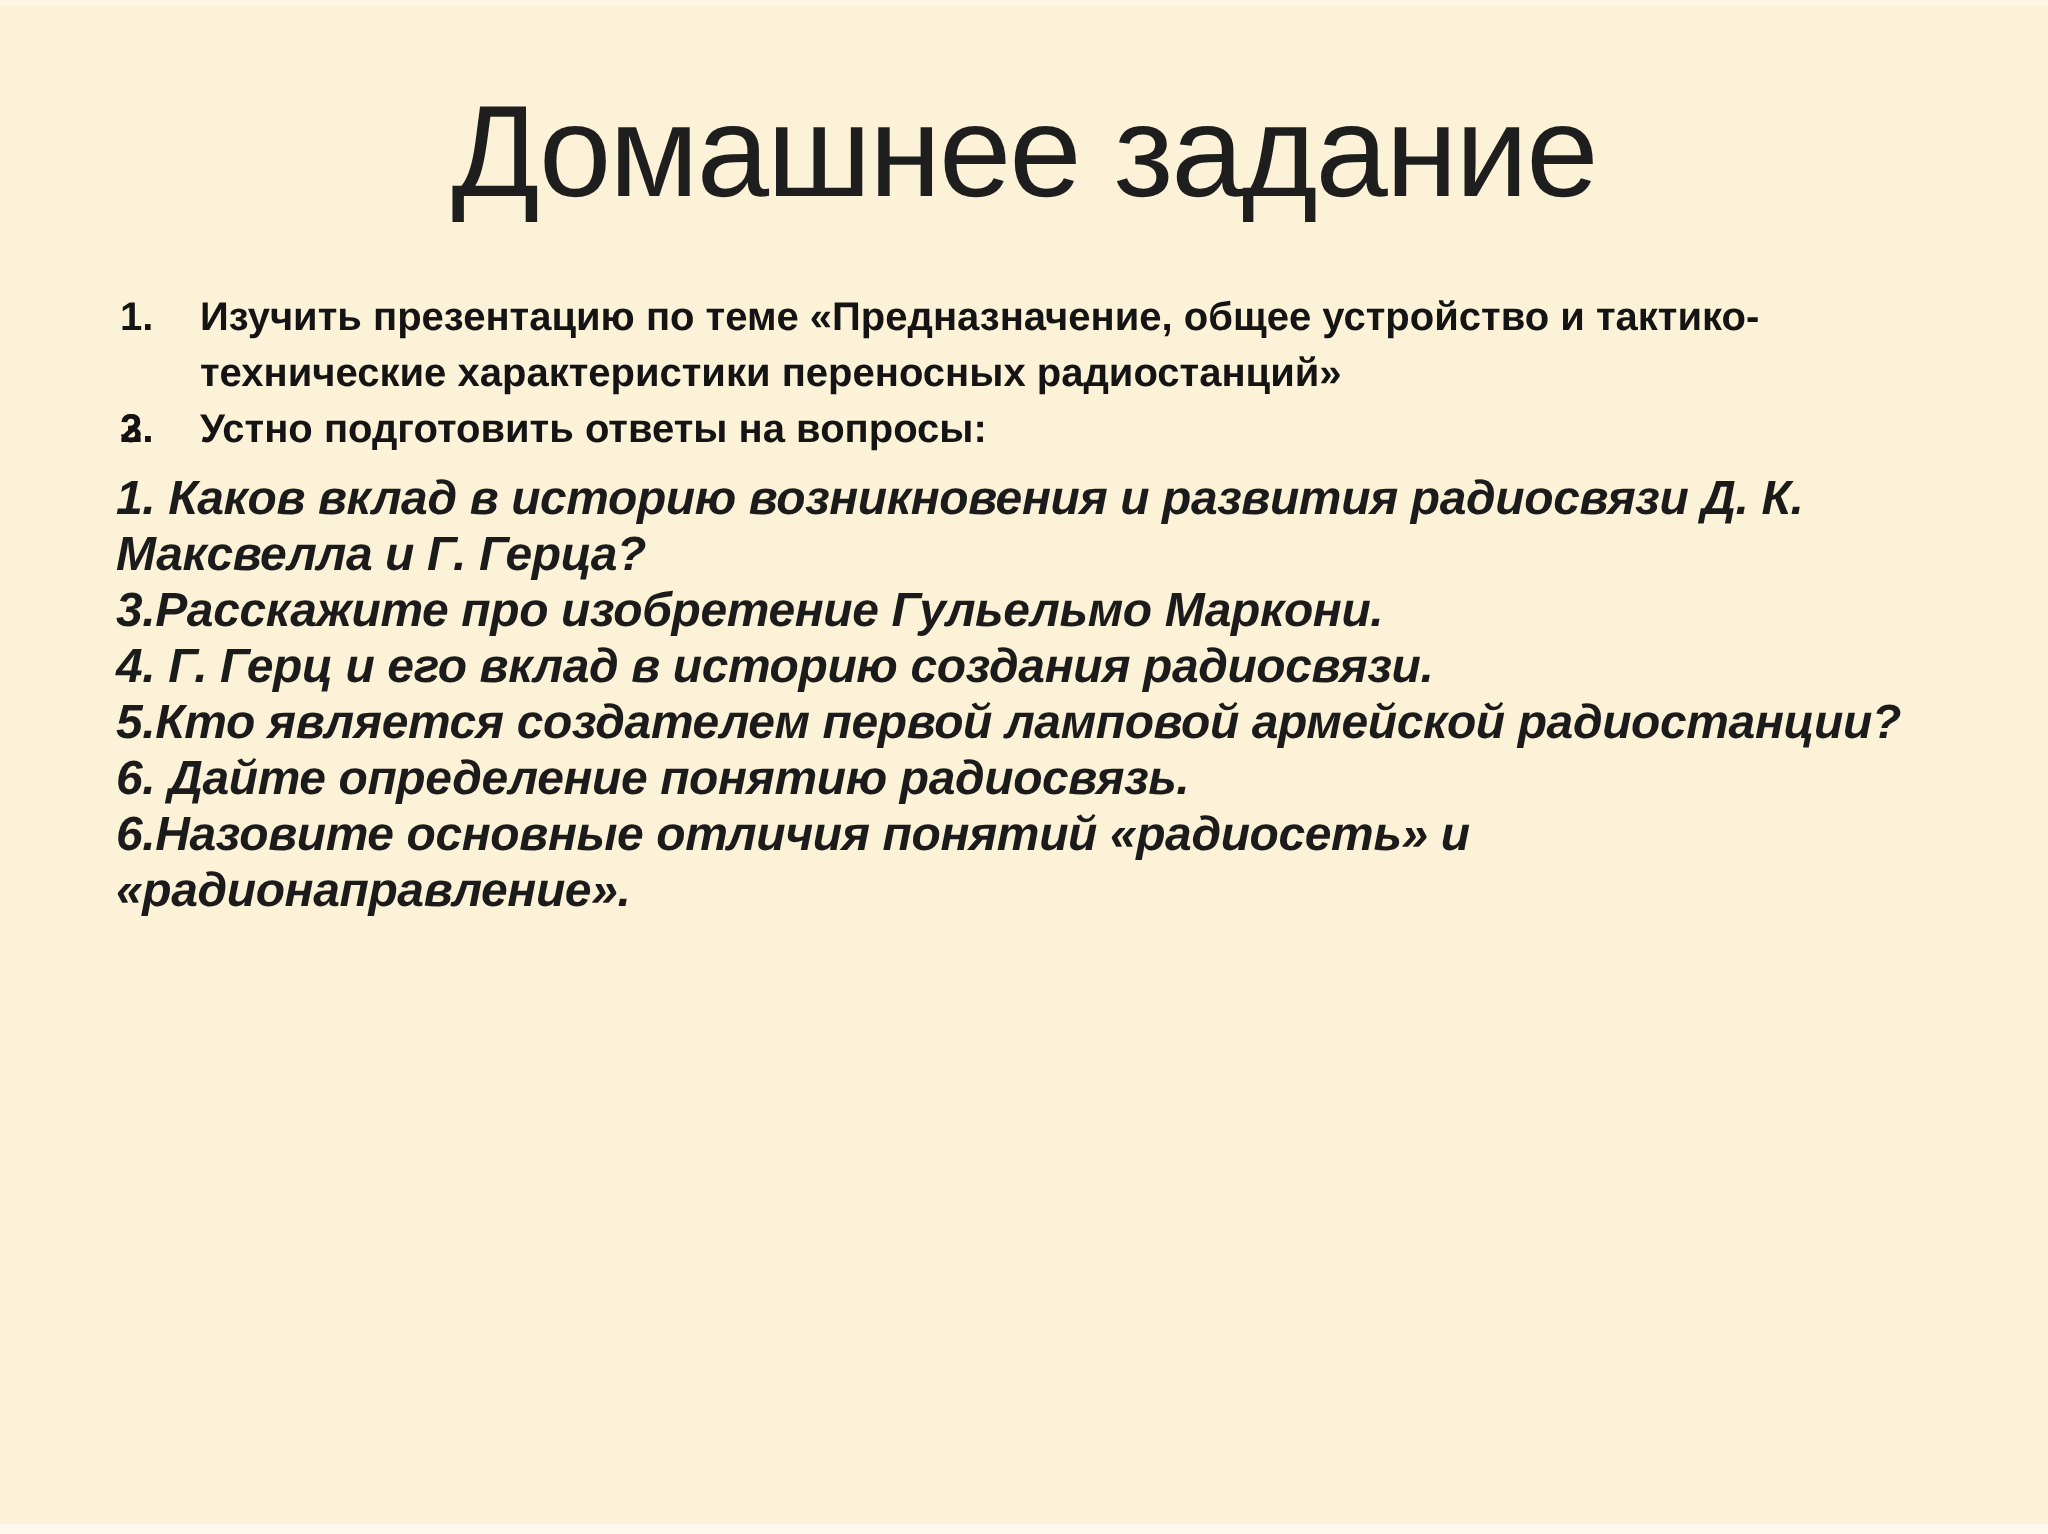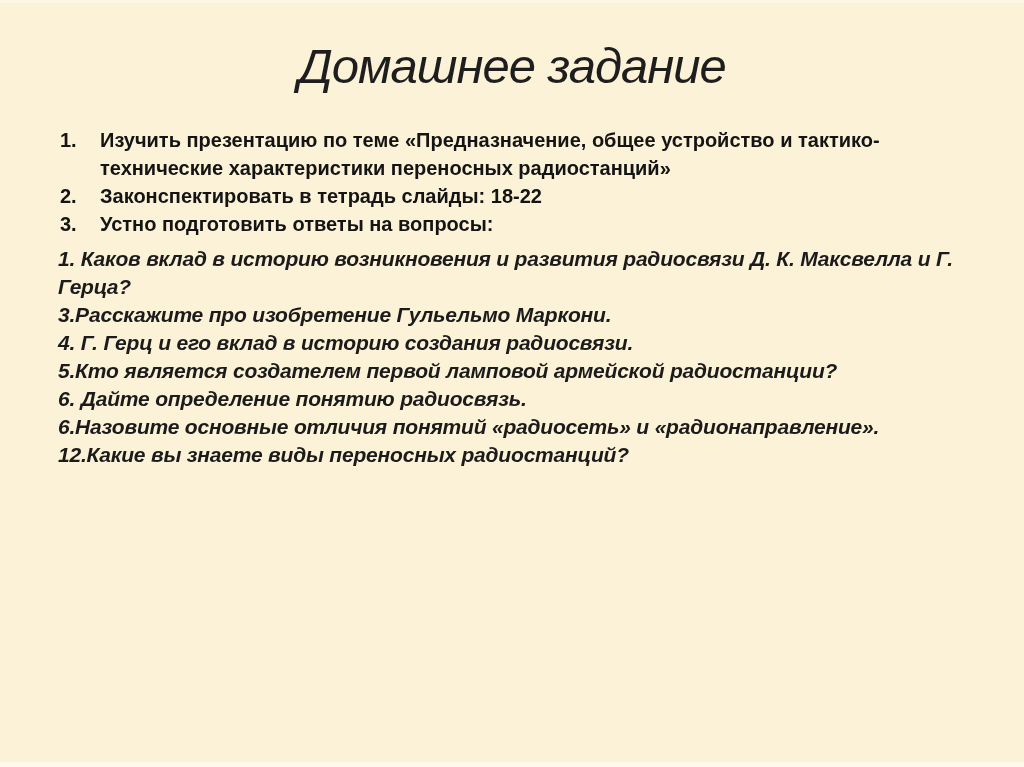--- a/index.html
+++ b/index.html
@@ -28,25 +28,24 @@
   .edge-bottom {
     position: absolute;
     bottom: 0; left: 0; right: 0;
     height: 5px;
     background: rgba(255,255,255,0.5);
   }
   .title {
     margin: 0;
     padding-top: 38px;
     text-align: center;
-    font-size: 49px;
+    font-size: 65px;
     font-weight: 400;
     letter-spacing: -1px;
     color: #1E1E1E;
-    font-style: italic;
   }
   .content {
     padding: 0 58px;
     margin-top: 32px;
   }
   .task-list {
     margin: 0;
   }
   .task {
     position: relative;
@@ -60,21 +59,21 @@
   .task-num {
     position: absolute;
     left: 2px;
     top: 0;
   }
   .question-list {
     margin-top: 7px;
   }
   .question {
     margin: 0;
-    font-size: 21px;
+    font-size: 24px;
     font-style: italic;
     font-weight: 700;
     line-height: 28px;
     color: #1B1B1B;
     letter-spacing: -0.2px;
   }
 </style>
 </head>
 <body>
 
@@ -87,21 +86,20 @@
 
     <div class="task-list">
 
         <div class="task">
           <span class="task-num">1.</span>
           <span class="task-text">Изучить презентацию по теме «Предназначение, общее устройство и тактико-технические характеристики переносных радиостанций»</span>
         </div>
 
         <div class="task">
           <span class="task-num">2.</span>
-          <span class="task-text">Законспектировать в тетрадь слайды: 18-22</span>
         </div>
 
         <div class="task">
           <span class="task-num">3.</span>
           <span class="task-text">Устно подготовить ответы на вопросы:</span>
         </div>
       </div>
 
     <div class="question-list">
 
@@ -115,19 +113,18 @@
         <p class="question">5.Кто является создателем первой ламповой армейской радиостанции?</p>
 
         <p class="question">6. Дайте определение понятию радиосвязь.</p>
 
 
 
 
         <p class="question">6.Назовите основные отличия понятий «радиосеть» и «радионаправление».</p>
 
 
-        <p class="question">12.Какие вы знаете виды переносных радиостанций?</p>
       </div>
 
   </div>
 
   <div class="edge-bottom"></div>
 </div>
 
 </body></html>

